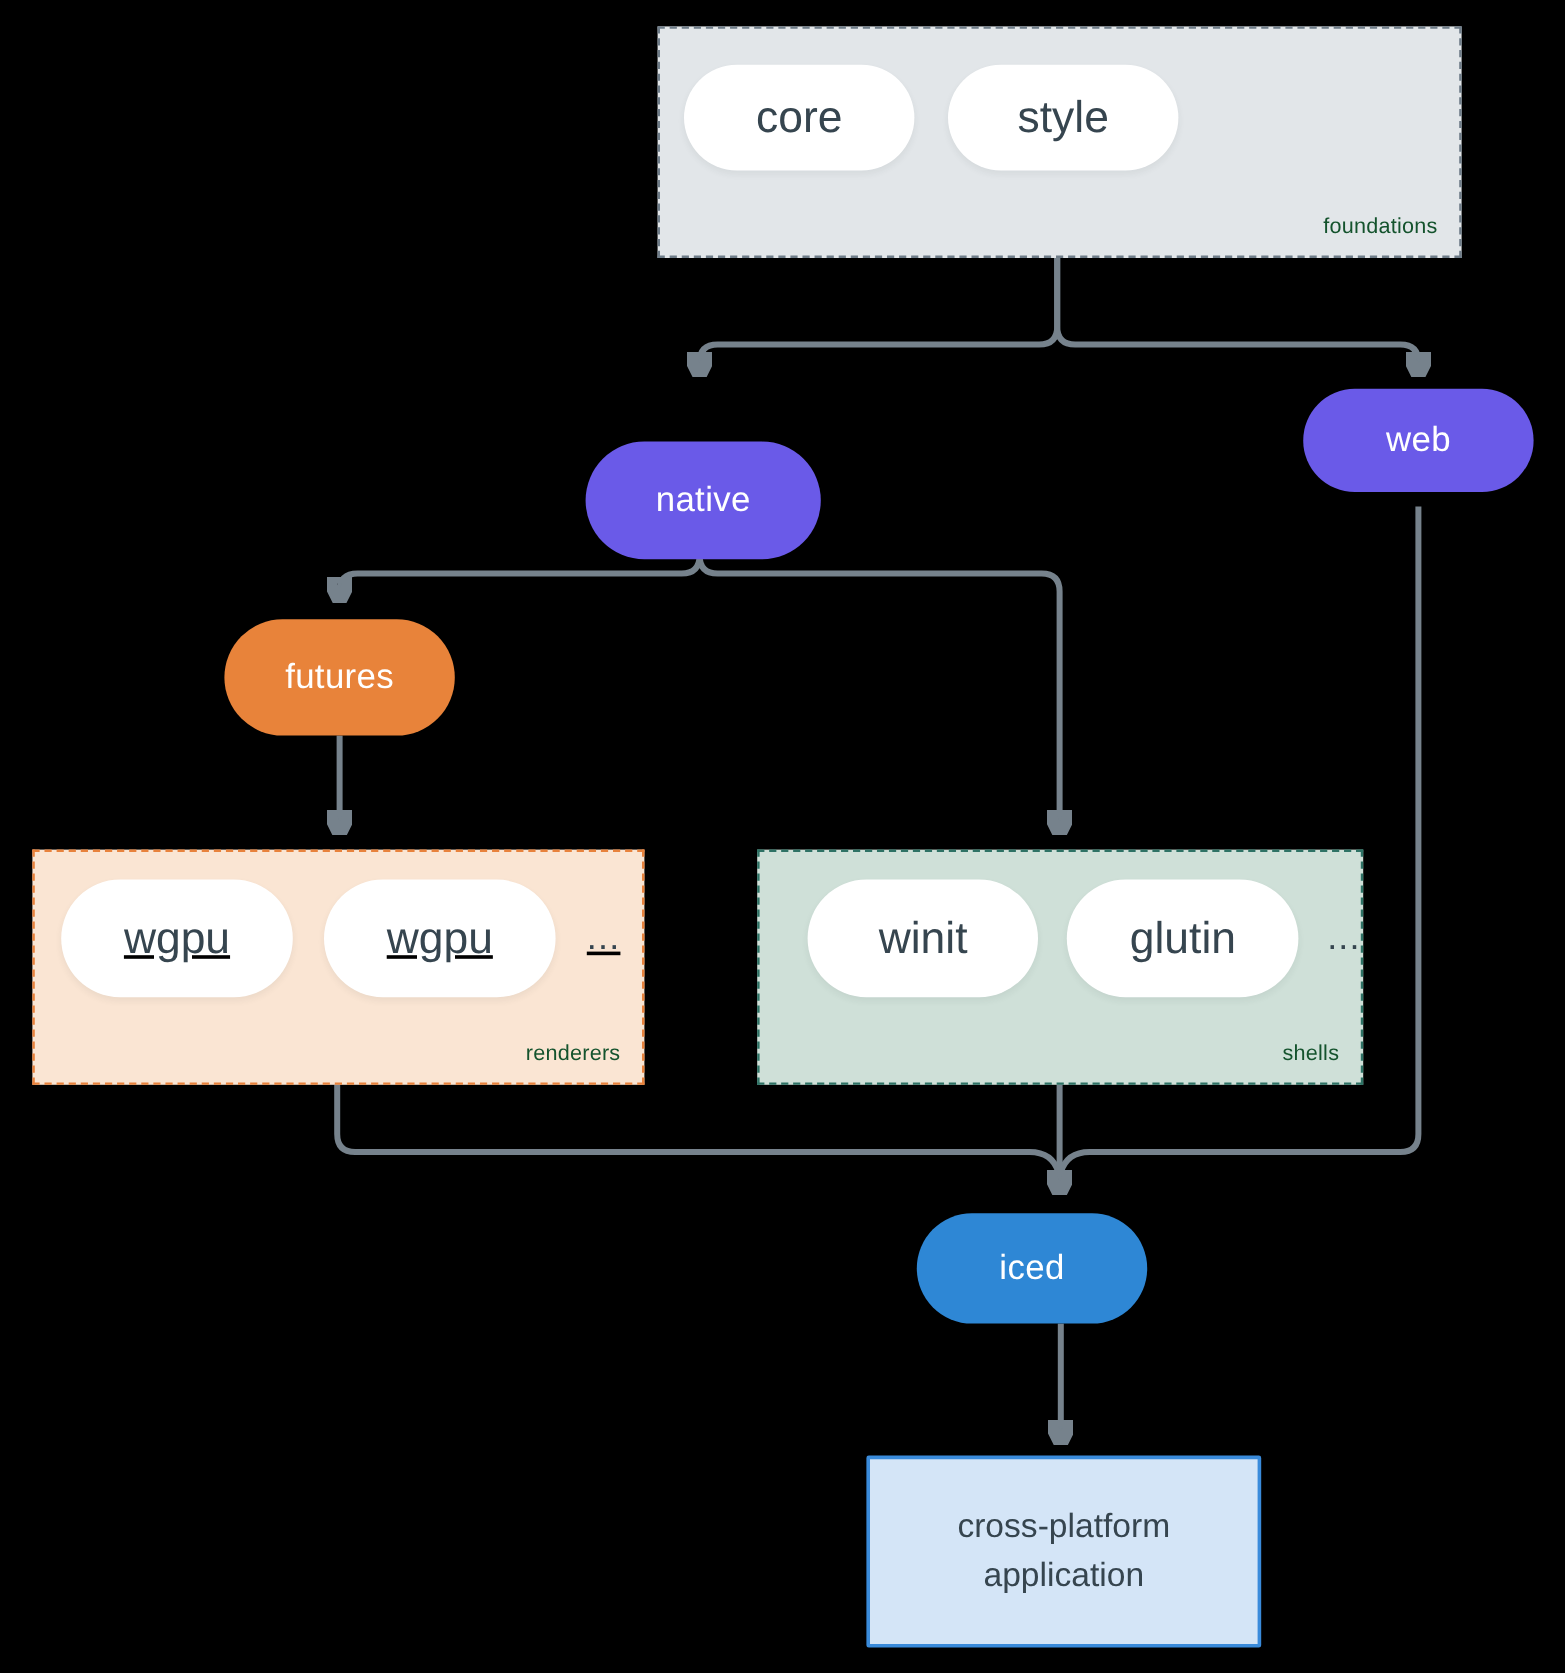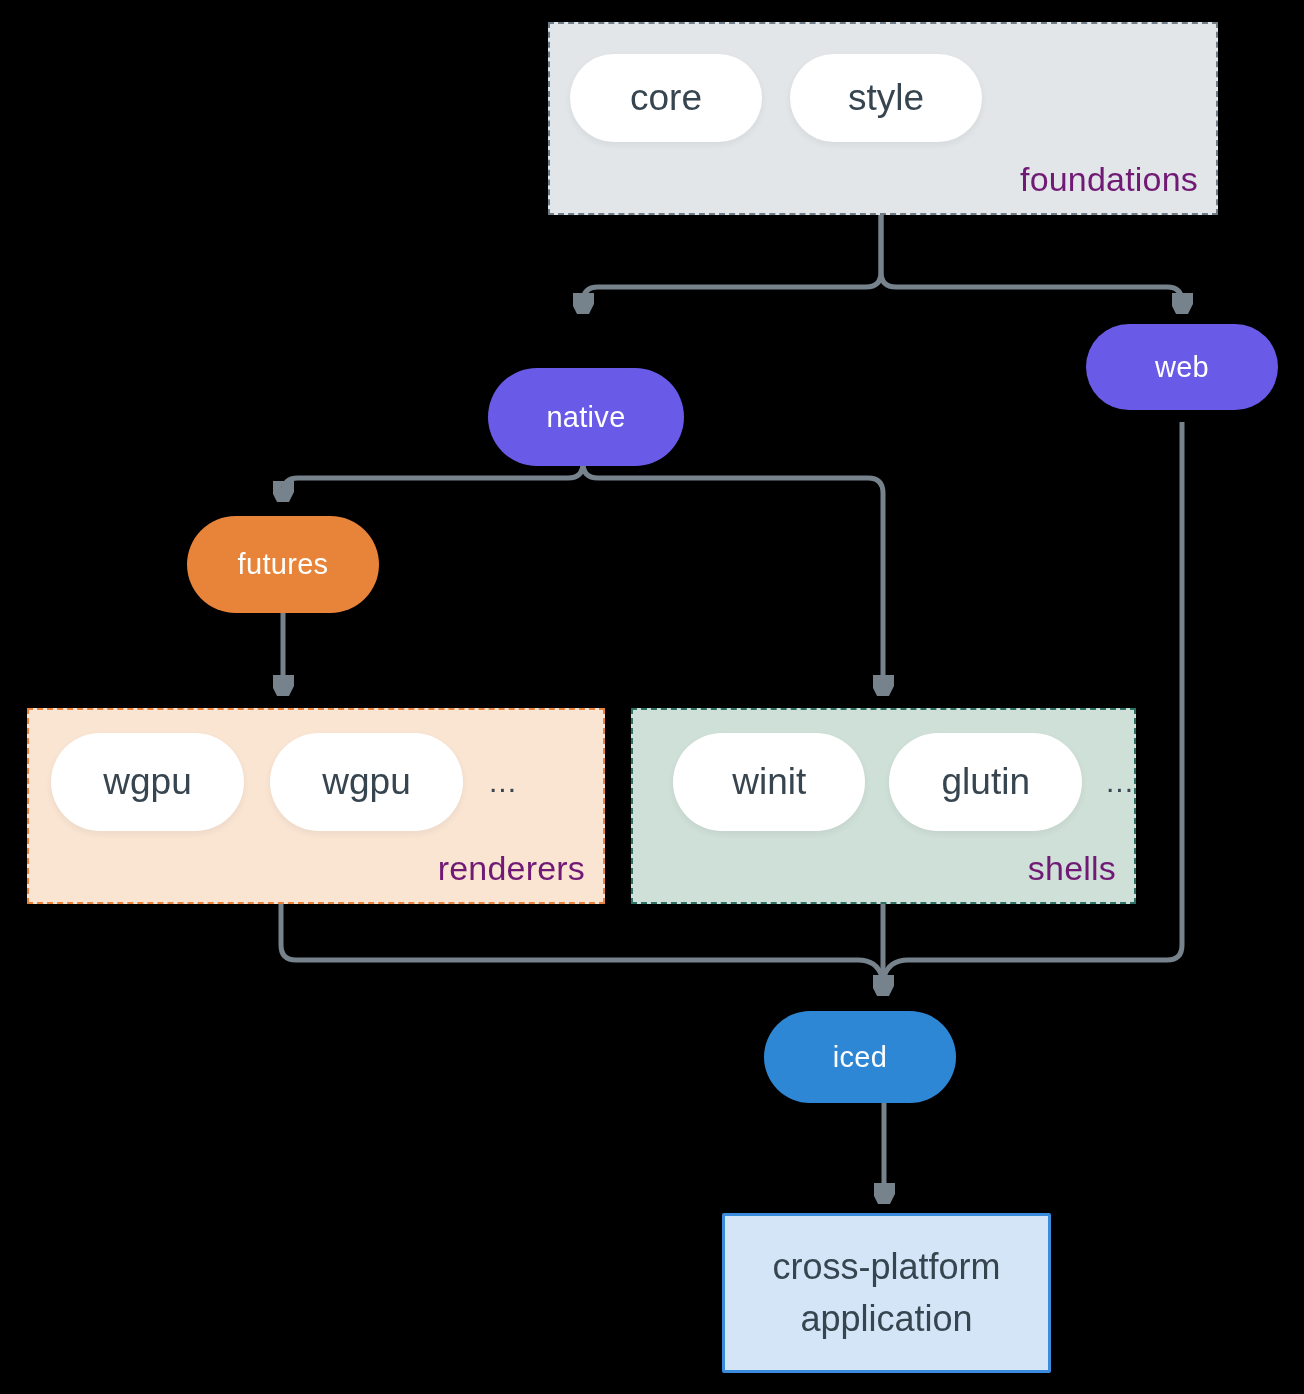--- a/index.html
+++ b/index.html
@@ -24,22 +24,22 @@
   .connectors path { stroke: #76828C; stroke-width: 5; fill: none; }
 
   .group {
     position: absolute;
     box-sizing: border-box;
   }
   .group-label {
     position: absolute;
     right: 18px;
     bottom: 14px;
-    font-size: 34px;
-    color: #701a75;
+    font-size: 18px;
+    color: #14532d;
     letter-spacing: 0.2px;
   }
   .group-pills {
     display: flex;
     align-items: center;
     gap: 28px;
   }
   .pill-white {
     background: #FFFFFF;
     border-radius: 50px;
@@ -73,24 +73,25 @@
     width: 670px; height: 193px;
     background: #E2E6E9;
     border: 2px dashed #6F7D89;
     padding: 30px 0 0 20px;
   }
   #foundations .pill-white { width: 192px; height: 88px; }
 
   
   #renderers {
     left: 27px; top: 708px;
-    width: 578px; height: 196px;
+    width: 510px; height: 196px;
     background: #FAE5D3;
     border: 2px dashed #E8823C;
     padding: 23px 0 0 22px;
+    text-decoration: underline;
   }
   #renderers .pill-white { width: 193px; height: 98px; }
   #renderers .group-pills { gap: 26px; }
 
   
   #shells {
     left: 631px; top: 708px;
     width: 505px; height: 196px;
     background: #CFE0D8;
     border: 2px dashed #2E7265;
@@ -111,21 +112,21 @@
     left: 722px; top: 1213px;
     width: 329px; height: 160px;
     box-sizing: border-box;
     background: #D4E5F7;
     border: 3px solid #3A8BDB;
     border-radius: 2px;
     display: flex;
     flex-direction: column;
     align-items: center;
     justify-content: center;
-    font-size: 36px;
+    font-size: 28px;
     line-height: 1.45;
     color: #36454F;
   }
 </style>
 </head>
 <body>
 
 <div class="canvas">
 
   <svg class="connectors">

